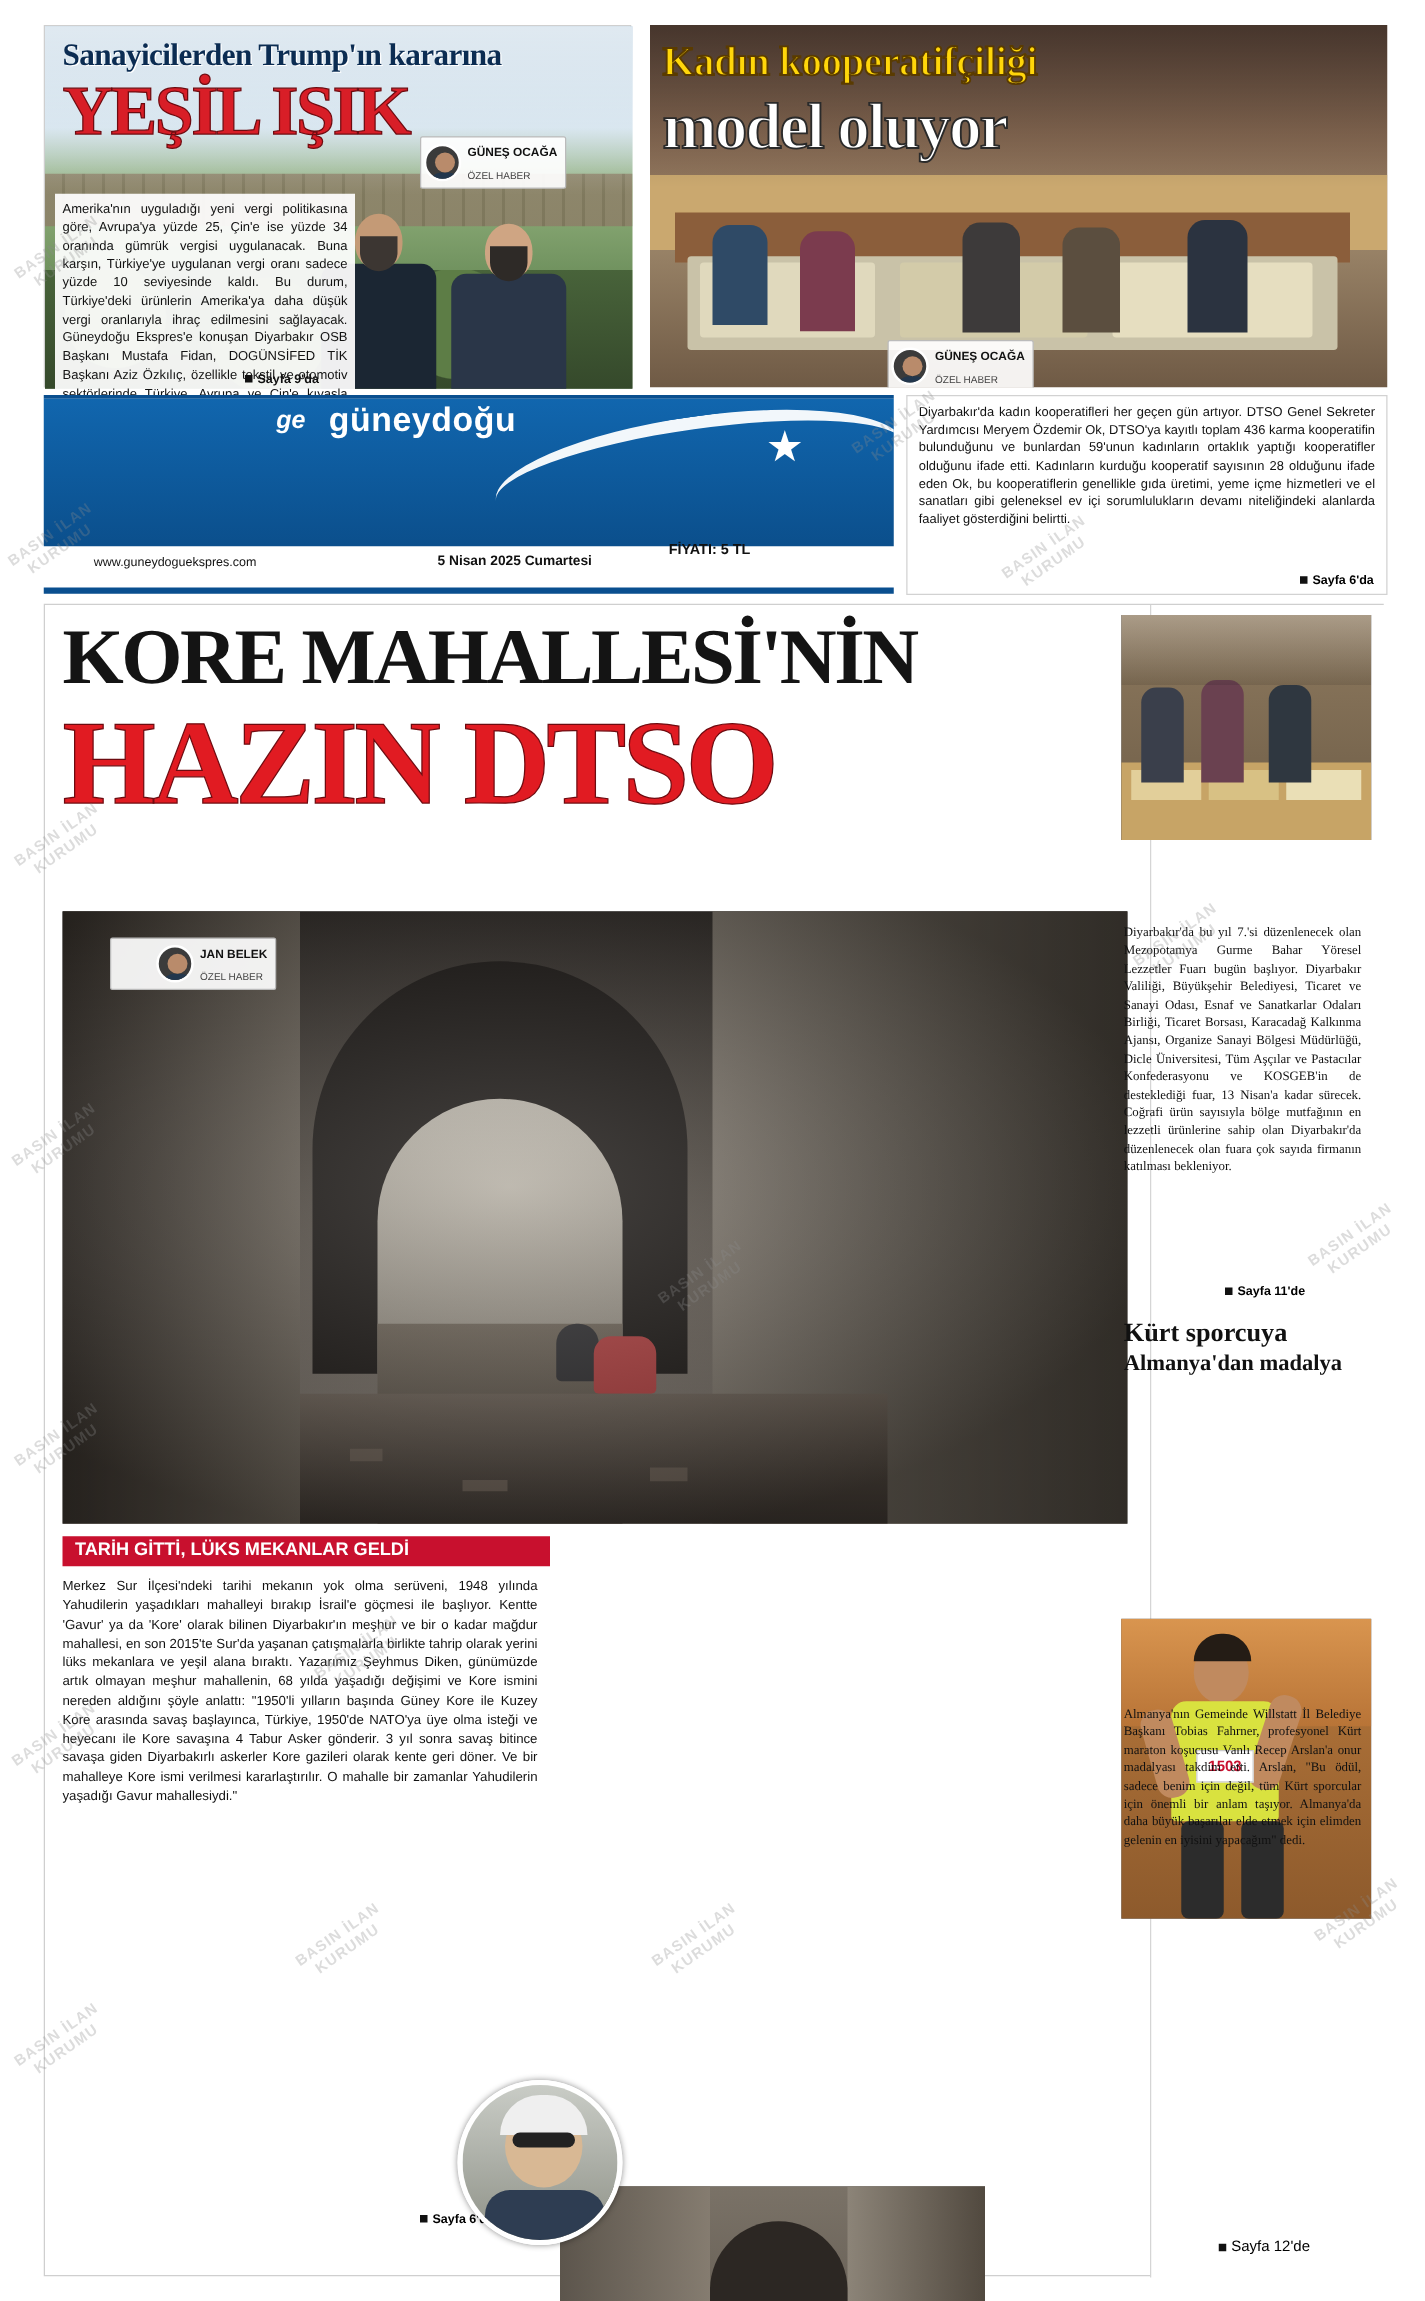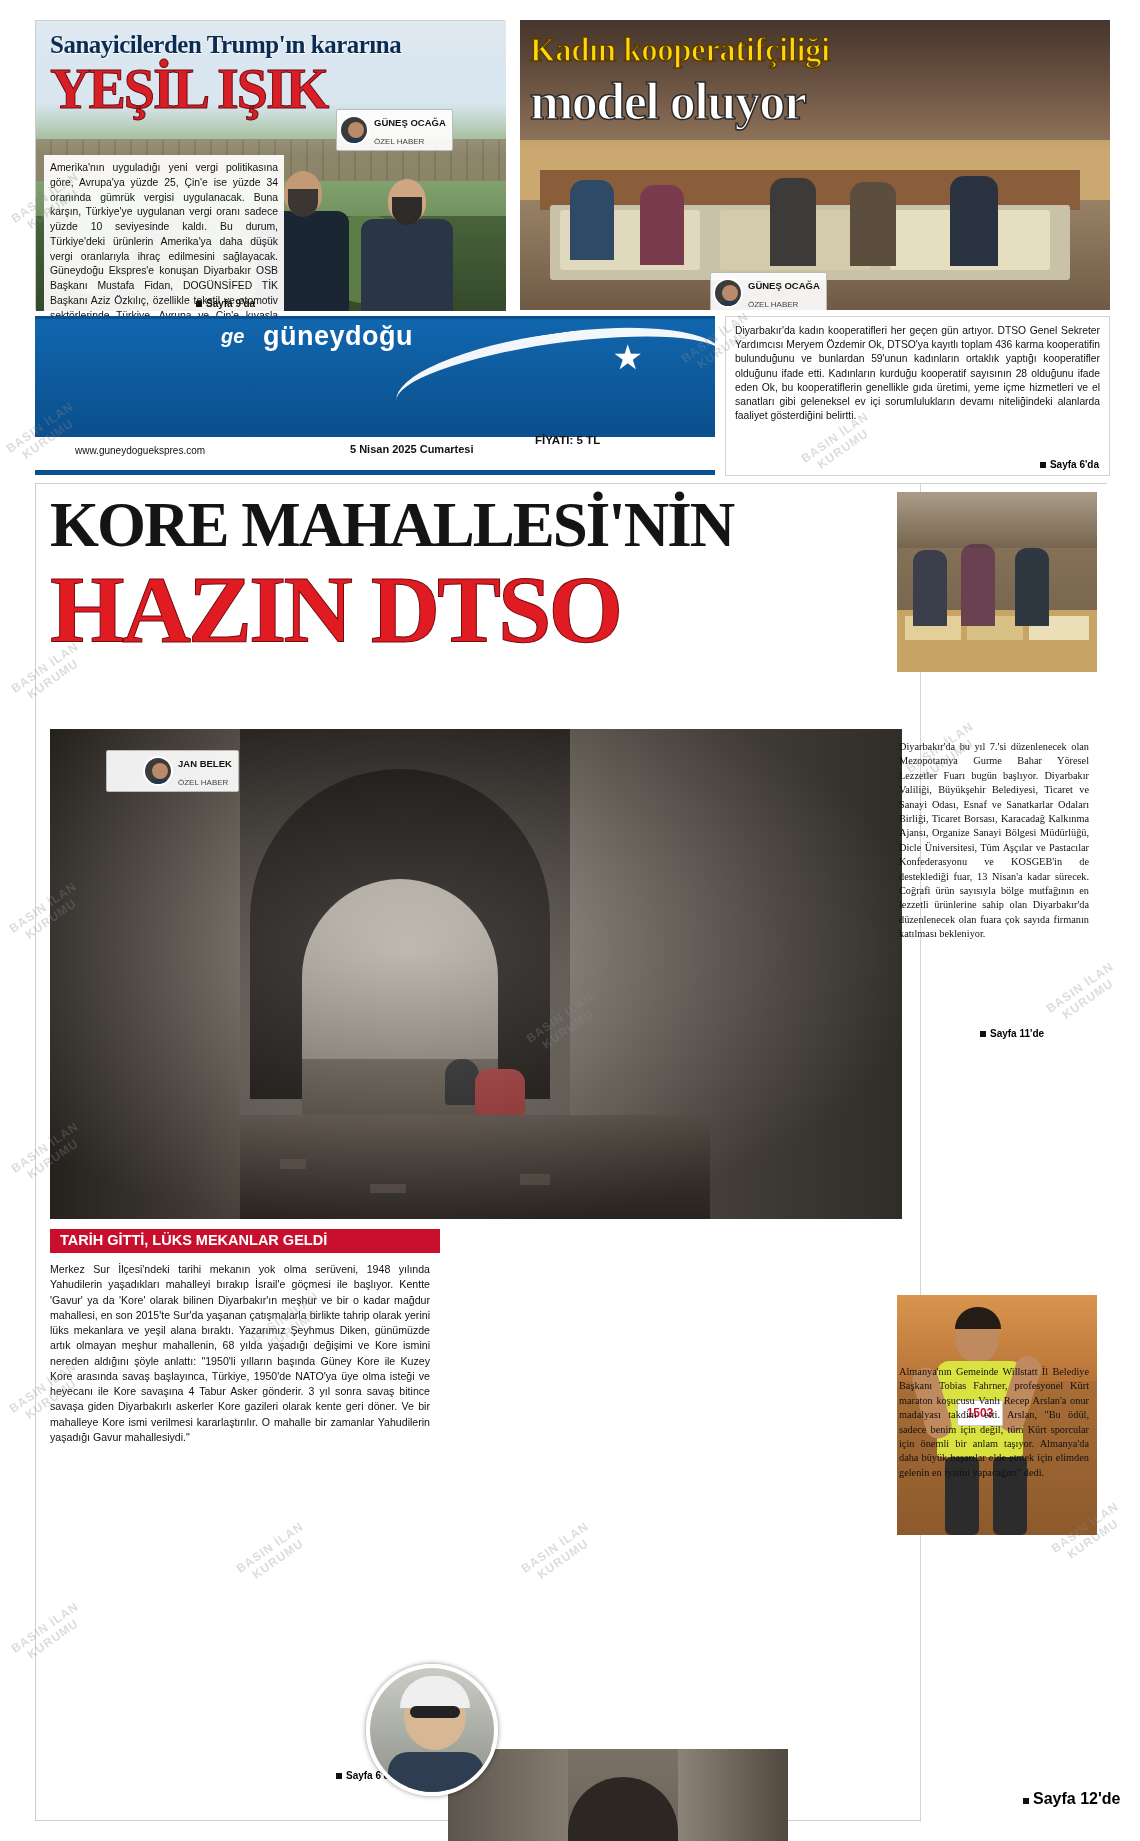--- a/index.html
+++ b/index.html
@@ -102,21 +102,21 @@
      -webkit-text-stroke:1px #6d0b10; }
   #m-sub { left:14px; top:195px; width:850px; font-size:16.5px; font-weight:bold;
      color:#111; line-height:1.32; }
   #m-photo { left:14px; top:245px; width:852px; height:490px; }
   .arch-bg { position:absolute; inset:0; background:linear-gradient(#2f2a26,#4b443c 40%,#6a6259 70%,#8a8279); }
   .arch-dark { position:absolute; left:200px; top:40px; width:300px; height:330px;
      background:#171310; border-radius:150px 150px 0 0; }
   .arch-light{ position:absolute; left:252px; top:150px; width:196px; height:220px;
      background:linear-gradient(#bdb7ab,#8f887c); border-radius:98px 98px 0 0; }
   .stone { position:absolute; background:#6d6156; }
-  #m-byline { left:70px; top:266px;padding-left:36px; }
+  #m-byline { left:52px; top:266px;padding-left:36px; }
   #m-bar { left:14px; top:745px; width:390px; height:24px; background:#c8102e; }
   #m-bar-label { left:24px; top:748px; font-size:14.5px; font-weight:bold; color:#fff;}
   #m-text { left:14px; top:778px; width:380px; font-size:10.6px; line-height:1.44;
      color:#111; text-align:justify; }
   #m-text-sayfa { left:300px; top:1286px; font-size:10px; font-weight:bold;}
   #m-photo2 { left:412px; top:775px; width:340px; height:265px; }
   #m-inset { left:330px; top:1180px; width:132px; height:132px; border:4px solid #fff;
      border-radius:50%; overflow:hidden; box-shadow:0 0 5px rgba(0,0,0,.45); }
 
   
@@ -125,21 +125,21 @@
   #r-h1 { left:899px; top:680px; width:198px; font-size:22px; font-weight:bold; color:#111;
      font-family:"Liberation Serif", serif; line-height:1.05; }
   #r-t1 { left:899px; top:740px; width:190px; font-size:10.3px; line-height:1.4; color:#111;
      text-align:justify; font-family:"Liberation Serif", serif;}
   #r-s1 { left:980px; top:1028px; font-size:10px; font-weight:bold;}
   #r-h2 { left:899px; top:1055px; width:198px; font-size:21px; font-weight:bold; color:#111;
      font-family:"Liberation Serif", serif; line-height:1.08;}
   #r-photo2 { left:897px; top:1115px; width:200px; height:240px; }
   #r-t2 { left:899px; top:1365px; width:190px; font-size:10.3px; line-height:1.4; color:#111;
      text-align:justify; font-family:"Liberation Serif", serif;}
-  #r-s2 { left:975px; top:1310px; font-size:16px; font-weight:bold;margin-left:48px;}
+  #r-s2 { left:975px; top:1310px; font-size:12px; font-weight:normal;}
   .sq { display:inline-block; width:6px; height:6px; background:#111; margin-right:4px; }
 
   
   .wm {
     position:absolute; color:rgba(140,140,140,.30); font-size:12px; font-weight:bold;
     transform:rotate(-35deg); letter-spacing:1px; line-height:1.15; pointer-events:none;
     text-align:center;
   }
 </style>
 </head>
@@ -289,20 +289,24 @@
     <div class="abs" style="left:70px;top:124px;width:56px;height:24px;background:#d8c184;"></div>
     <div class="abs" style="left:132px;top:124px;width:60px;height:24px;background:#eadfb6;"></div>
     <div class="abs" style="left:16px;top:58px;width:34px;height:76px;background:#3a3f4b;border-radius:12px 12px 0 0;"></div>
     <div class="abs" style="left:64px;top:52px;width:34px;height:82px;background:#6a4150;border-radius:12px 12px 0 0;"></div>
     <div class="abs" style="left:118px;top:56px;width:34px;height:78px;background:#2f3740;border-radius:12px 12px 0 0;"></div>
     <div class="abs" style="left:0;top:0;width:200px;height:56px;background:linear-gradient(rgba(255,255,255,.25),rgba(0,0,0,.10));"></div>
   </div>
   <div class="abs" id="r-t1">Diyarbakır'da bu yıl 7.'si düzenlenecek olan Mezopotamya Gurme Bahar Yöresel Lezzetler Fuarı bugün başlıyor. Diyarbakır Valiliği, Büyükşehir Belediyesi, Ticaret ve Sanayi Odası, Esnaf ve Sanatkarlar Odaları Birliği, Ticaret Borsası, Karacadağ Kalkınma Ajansı, Organize Sanayi Bölgesi Müdürlüğü, Dicle Üniversitesi, Tüm Aşçılar ve Pastacılar Konfederasyonu ve KOSGEB'in de desteklediği fuar, 13 Nisan'a kadar sürecek. Coğrafi ürün sayısıyla bölge mutfağının en lezzetli ürünlerine sahip olan Diyarbakır'da düzenlenecek olan fuara çok sayıda firmanın katılması bekleniyor.</div>
   <div class="abs sayfa" id="r-s1"><span class="sq"></span><span>Sayfa 11'de</span></div>
 
+  <div class="abs" id="r-h2">
+    <span>Kürt sporcuya</span><br>
+    <span style="font-size:18px;">Almanya'dan madalya</span>
+  </div>
 
   <div class="abs photo" id="r-photo2">
     <div class="abs" style="inset:0;background:linear-gradient(#b8793c,#8d5a2c);"></div>
     <div class="abs" style="left:0;top:0;width:200px;height:86px;background:linear-gradient(#d9954f,#b87437);"></div>
     <div class="abs" style="left:58px;top:18px;width:44px;height:50px;border-radius:50%;background:#c08a5f;"></div>
     <div class="abs" style="left:58px;top:12px;width:46px;height:22px;border-radius:24px 24px 0 0;background:#241c15;"></div>
     <div class="abs" style="left:40px;top:66px;width:86px;height:96px;background:#d9e23f;border-radius:12px 12px 4px 4px;"></div>
     <div class="abs" style="left:110px;top:60px;width:26px;height:78px;background:#c08a5f;transform:rotate(18deg);border-radius:12px;"></div>
     <div class="abs" style="left:22px;top:72px;width:26px;height:72px;background:#c08a5f;transform:rotate(-16deg);border-radius:12px;"></div>
     <div class="abs" style="left:60px;top:105px;width:46px;height:26px;background:#fff;border:1px solid #ccc;display:flex;align-items:center;justify-content:center;font-size:12px;font-weight:bold;color:#c8102e;">1503</div>

